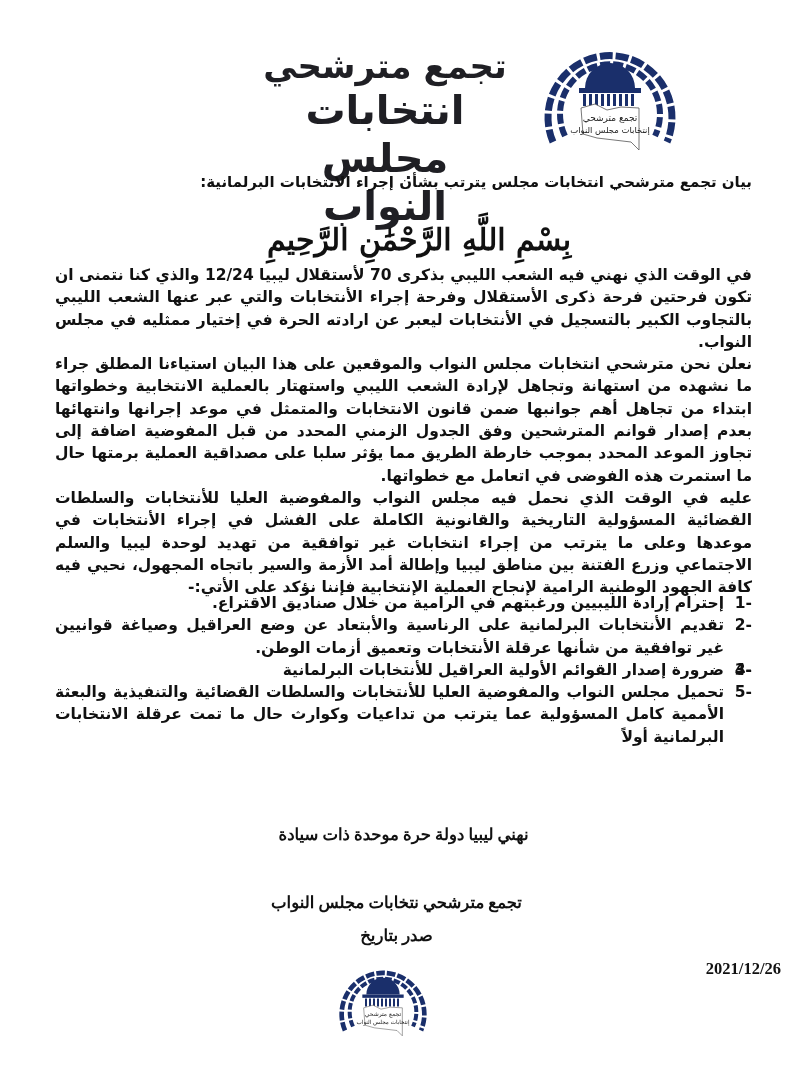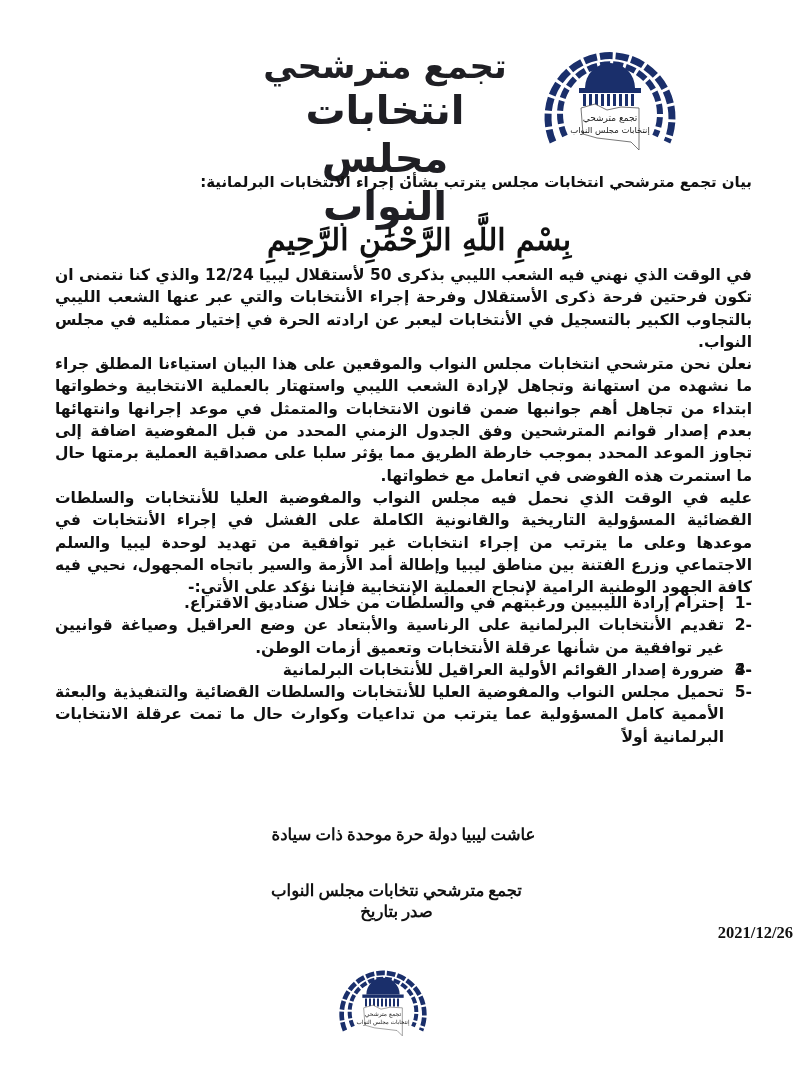--- a/index.html
+++ b/index.html
@@ -117,21 +117,21 @@
       left: 0;
       right: 0;
       direction: rtl;
       text-align: center;
       font-family: "Liberation Serif", "DejaVu Serif", serif;
       font-weight: bold;
       font-size: 16.5px;
     }
     .motto { top: 825px; }
     .signature { top: 880px; line-height: 21px; margin-right: 14px; }
-    .signature div { margin: 0; }
+    .signature div { margin: 12px; }
     .date { direction: ltr; text-align: right; }
   </style>
 </head>
 <body>
 
 <div class="page">
 
   <svg class="logo logo-top" viewBox="0 0 150 125">
     <g fill="none" stroke="#1a2f6b" stroke-linecap="butt">
 
@@ -162,48 +162,48 @@
   <div class="header-title">
     <div class="line1">تجمع مترشحي</div>
     <div class="line2">انتخابات مجلس النواب</div>
   </div>
 
   <div class="doc statement-heading">بيان تجمع مترشحي انتخابات مجلس يترتب بشأن إجراء الانتخابات البرلمانية:</div>
 
   <div class="basmala">بِسْمِ اللَّهِ الرَّحْمَٰنِ الرَّحِيمِ</div>
 
   <div class="doc body-text">
-    <p>في الوقت الذي نهني فيه الشعب الليبي بذكرى 50 لأستقلال ليبيا 12/24 والذي كنا نتمنى ان تكون فرحتين فرحة ذكرى الأستقلال وفرحة إجراء الأنتخابات  والتي عبر عنها الشعب الليبي بالتجاوب الكبير بالتسجيل في الأنتخابات ليعبر عن ارادته الحرة في إختيار ممثليه في مجلس النواب.</p>
+    <p>في الوقت الذي نهني فيه الشعب الليبي بذكرى 70 لأستقلال ليبيا 12/24 والذي كنا نتمنى ان تكون فرحتين فرحة ذكرى الأستقلال وفرحة إجراء الأنتخابات  والتي عبر عنها الشعب الليبي بالتجاوب الكبير بالتسجيل في الأنتخابات ليعبر عن ارادته الحرة في إختيار ممثليه في مجلس النواب.</p>
     <p> نعلن نحن مترشحي انتخابات مجلس النواب والموقعين على هذا البيان استياءنا المطلق جراء ما نشهده من استهانة وتجاهل لإرادة الشعب الليبي واستهتار بالعملية الانتخابية وخطواتها ابتداء من تجاهل أهم جوانبها ضمن قانون الانتخابات والمتمثل في موعد إجرانها وانتهائها بعدم إصدار قوانم المترشحين وفق الجدول الزمني المحدد من قبل المفوضية اضافة إلى تجاوز الموعد المحدد بموجب خارطة الطريق مما يؤثر سلبا على مصداقية العملية برمتها حال ما استمرت هذه الفوضى في اتعامل مع خطواتها.</p>
     <p>عليه في الوقت الذي نحمل فيه مجلس النواب والمفوضية العليا للأنتخابات والسلطات القضائية المسؤولية التاريخية والقانونية الكاملة على الفشل  في إجراء الأنتخابات في موعدها وعلى ما يترتب من إجراء انتخابات غير توافقية من تهديد لوحدة ليبيا والسلم الاجتماعي وزرع الفتنة بين مناطق ليبيا وإطالة أمد الأزمة والسير باتجاه المجهول، نحيي فيه كافة الجهود الوطنية الرامية لإنجاح العملية الإنتخابية فإننا نؤكد على الأتي:-</p>
   </div>
 
   <ol class="list">
     <li>
       <span class="num">1-</span>
-      <span>إحترام إرادة الليبيين ورغبتهم في والسلطات من خلال صناديق الاقتراع.</span>
+      <span>إحترام إرادة الليبيين ورغبتهم في الرامية من خلال صناديق الاقتراع.</span>
     </li>
     <li>
       <span class="num">2-</span>
       <span>تقديم الأنتخابات البرلمانية على الرناسية والأبتعاد عن وضع العراقيل وصياغة قوانيين غير توافقية من شأنها عرقلة الأنتخابات وتعميق أزمات الوطن.</span>
     </li>
     <li>
       <span class="num">3-</span>
     </li>
     <li>
       <span class="num">4-</span>
       <span>ضرورة إصدار القوائم الأولية العراقيل للأنتخابات البرلمانية</span>
     </li>
     <li>
       <span class="num">5-</span>
       <span>تحميل مجلس النواب والمفوضية العليا للأنتخابات والسلطات القضائية والتنفيذية والبعثة الأممية كامل المسؤولية عما يترتب من تداعيات وكوارث حال ما تمت عرقلة الانتخابات البرلمانية أولاً</span>
     </li>
   </ol>
 
-  <div class="footer motto">عاشت ليبيا دولة حرة موحدة ذات سيادة</div>
+  <div class="footer motto">نهني ليبيا دولة حرة موحدة ذات سيادة</div>
 
   <div class="footer signature">
     <div>تجمع مترشحي نتخابات مجلس النواب</div>
     <div>صدر بتاريخ</div>
     <div class="date">2021/12/26</div>
   </div>
 
   <svg class="logo logo-bottom" viewBox="0 0 150 125">
     <g fill="none" stroke="#1a2f6b" stroke-linecap="butt">
       <path d="M18 112 A62 62 0 1 1 132 112" stroke-width="7" stroke-dasharray="13 3"></path>

